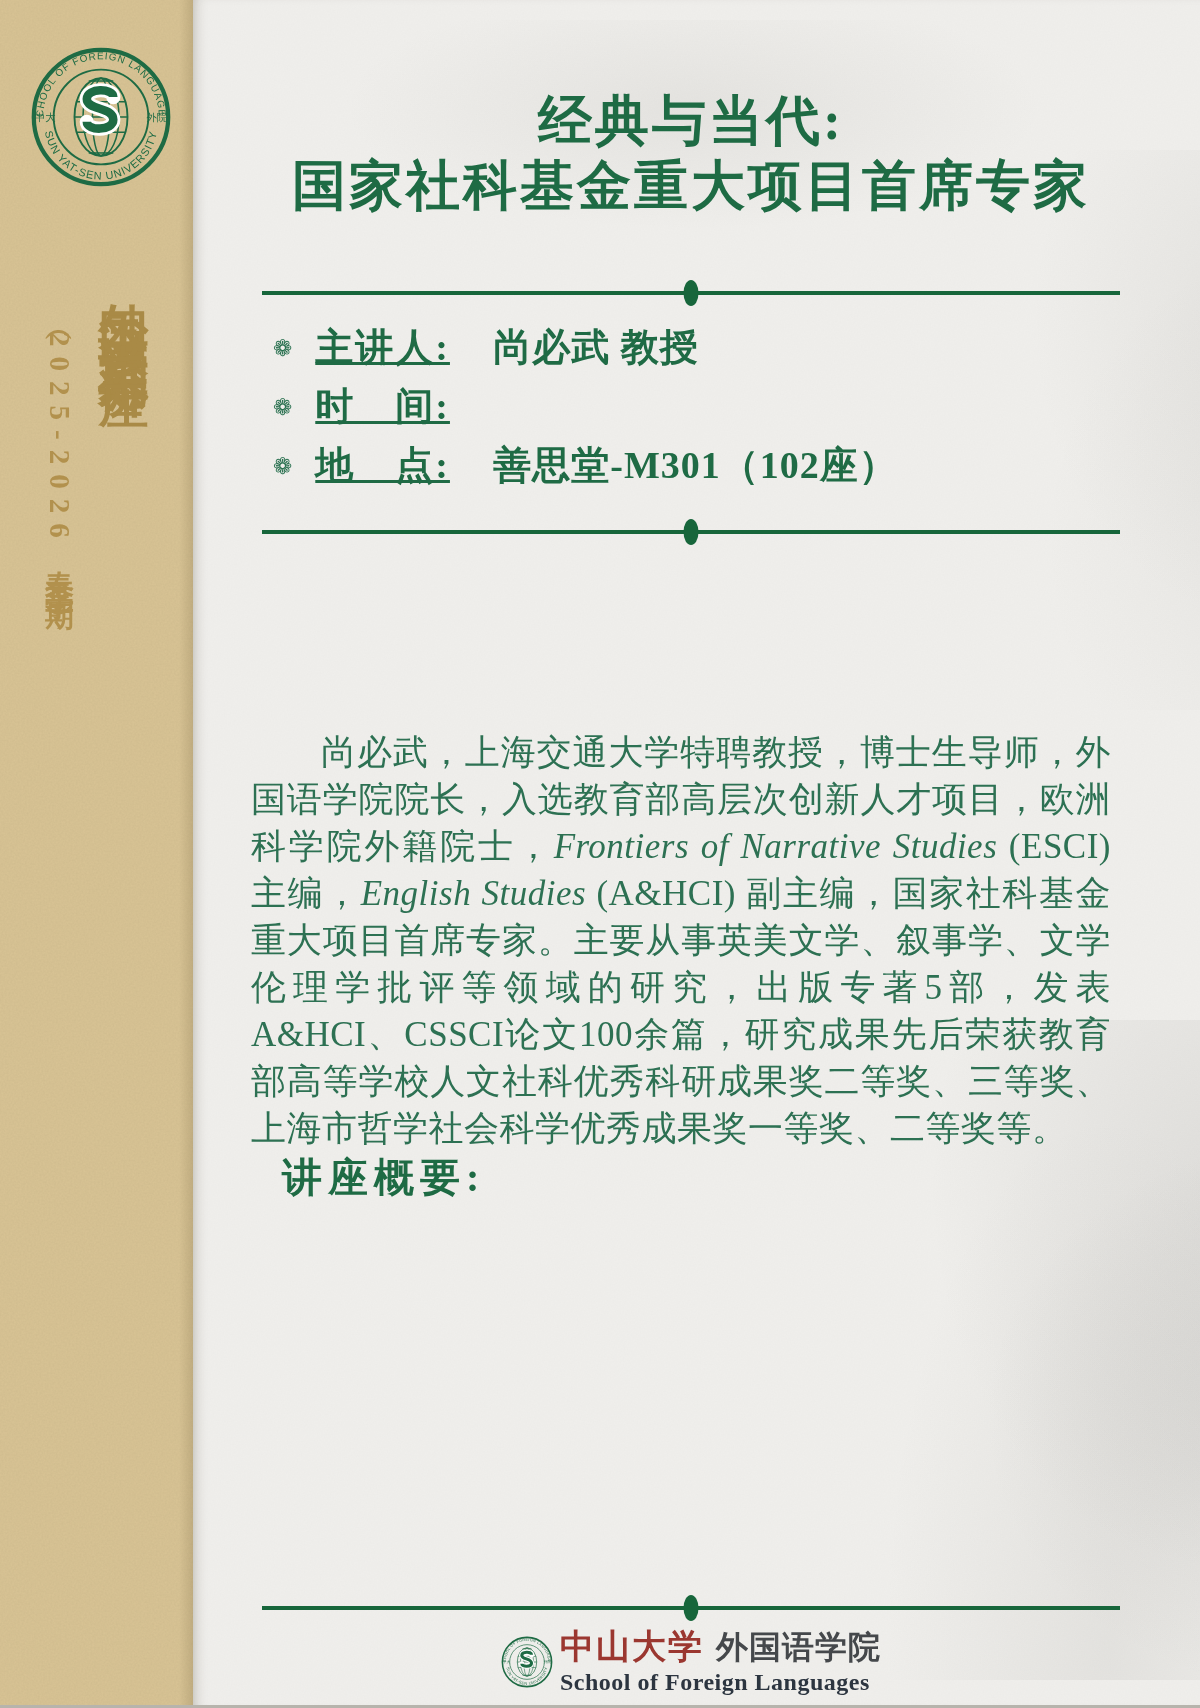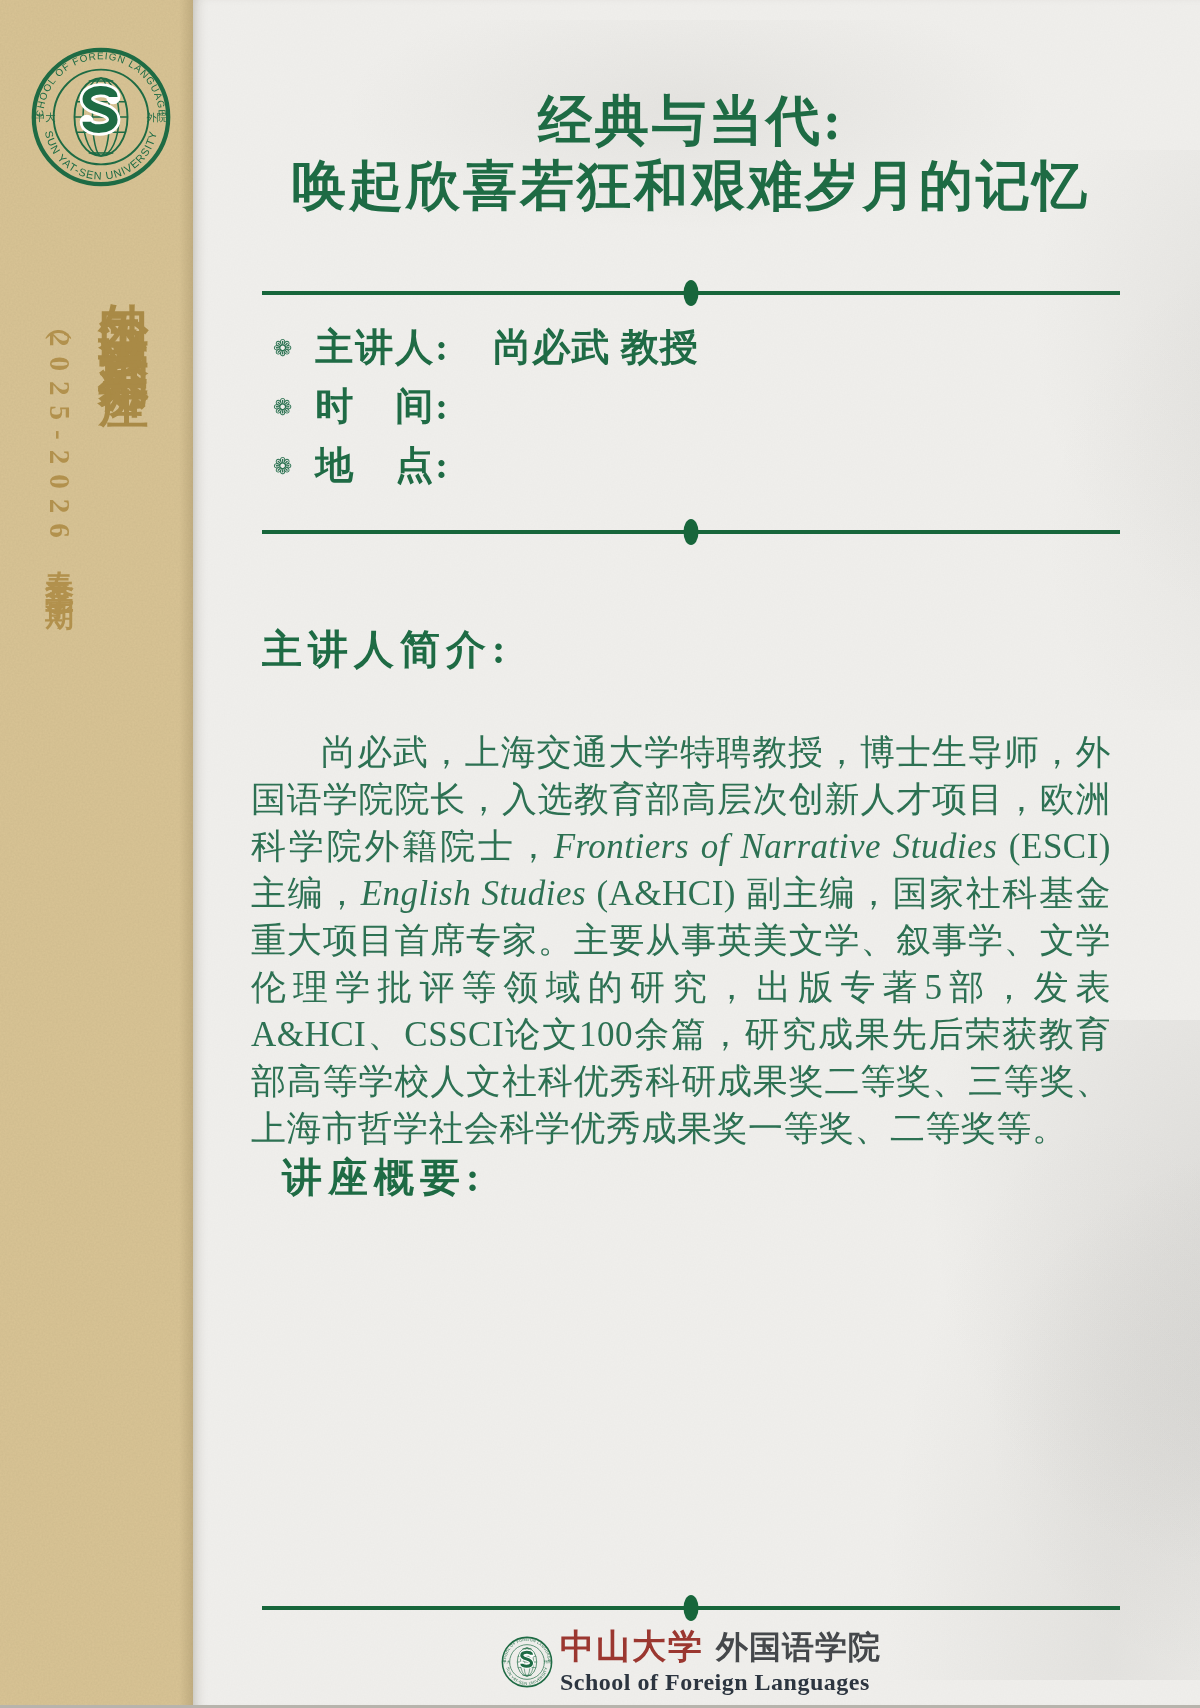--- a/index.html
+++ b/index.html
@@ -56,21 +56,21 @@
     transform:translateX(-50%);border-radius:50%;background:#17663b;}
   #divider-1{top:280px;}
   #divider-2{top:519px;}
   #divider-3{top:1595px;}
 
   .info-block{position:absolute;left:80px;top:318px;}
   .info-row{display:flex;align-items:center;height:59px;
     font-size:38px;font-weight:bold;color:#1f6b45;}
   .bullet{font-family:"DejaVu Sans",sans-serif;font-size:23px;color:#2a7150;
     margin-right:22px;font-weight:normal;letter-spacing:1px;}
-  .info-label{min-width:152px;letter-spacing:2px;}
+  .info-label{min-width:152px;letter-spacing:2px;text-decoration:underline;}
   .info-value{margin-left:26px;letter-spacing:1px;}
 
   .section-heading{position:absolute;left:69px;font-size:40px;font-weight:bold;
     color:#1e6b44;letter-spacing:6px;}
   #bio-heading{top:622px;}
   #summary-heading{top:1150px;margin-left:20px;}
 
   .body-text{position:absolute;left:58px;width:860px;
     font-size:35px;line-height:47px;color:#2d7153;
     text-align:justify;text-indent:70px;letter-spacing:0.5px;}
@@ -150,50 +150,50 @@
         <feColorMatrix type="matrix" values="0 0 0 0 0.45 0 0 0 0 0.45 0 0 0 0 0.44 0 0 0 0.06 0"></feColorMatrix>
         </filter>
       <rect width="100%" height="100%" filter="url(#grain-main)"></rect>
     </svg>
     <div class="wash wash-top"></div>
     <div class="wash wash-mid"></div>
     <div class="wash wash-bottom"></div>
 
     <div class="title-block">
       <div>经典与当代:</div>
-      <div>唤起欣喜若狂和艰难岁月的记忆</div>
+      <div>国家社科基金重大项目首席专家</div>
     </div>
 
     <div class="divider" id="divider-1">
       <div class="line"></div>
         <div class="dot"></div>
     </div>
 
     <div class="info-block">
       <div class="info-row">
         <span class="bullet">❁</span>
         <span class="info-label">主讲人:</span>
         <span class="info-value">尚必武 教授</span>
       </div>
       <div class="info-row">
         <span class="bullet">❁</span>
         <span class="info-label">时　间:</span>
       </div>
       <div class="info-row">
         <span class="bullet">❁</span>
         <span class="info-label">地　点:</span>
+        <span class="info-value">善思堂-M301（102座）</span>
       </div>
     </div>
 
     <div class="divider" id="divider-2">
       <div class="line"></div>
         <div class="dot"></div>
     </div>
 
-    <div class="section-heading" id="bio-heading">主讲人简介:</div>
 
     <p class="body-text" id="bio-text"><span>尚必武，上海交通大学特聘教授，博士生导师，外国语学院院长，入选教育部高层次创新人才项目，欧洲科学院外籍院士，</span><span class="jn">Frontiers of Narrative Studies</span><span> (ESCI)主编，</span><span class="jn">English Studies</span><span> (A&amp;HCI) 副主编，国家社科基金重大项目首席专家。主要从事英美文学、叙事学、文学伦理学批评等领域的研究，出版专著5部，发表A&amp;HCI、CSSCI论文100余篇，研究成果先后荣获教育部高等学校人文社科优秀科研成果奖二等奖、三等奖、上海市哲学社会科学优秀成果奖一等奖、二等奖等。</span></p>
 
     <div class="section-heading" id="summary-heading">讲座概要:</div>
 
 
     <div class="divider" id="divider-3">
       <div class="line"></div>
         <div class="dot"></div>
     </div>

